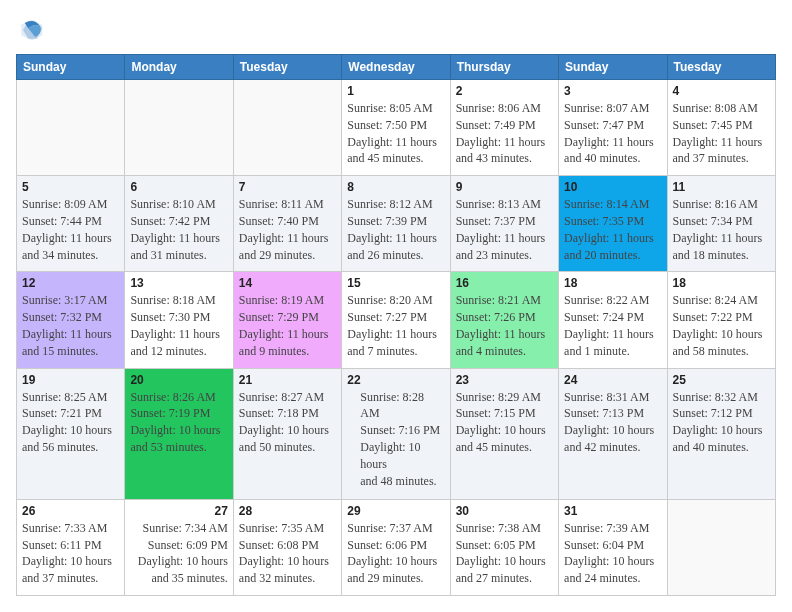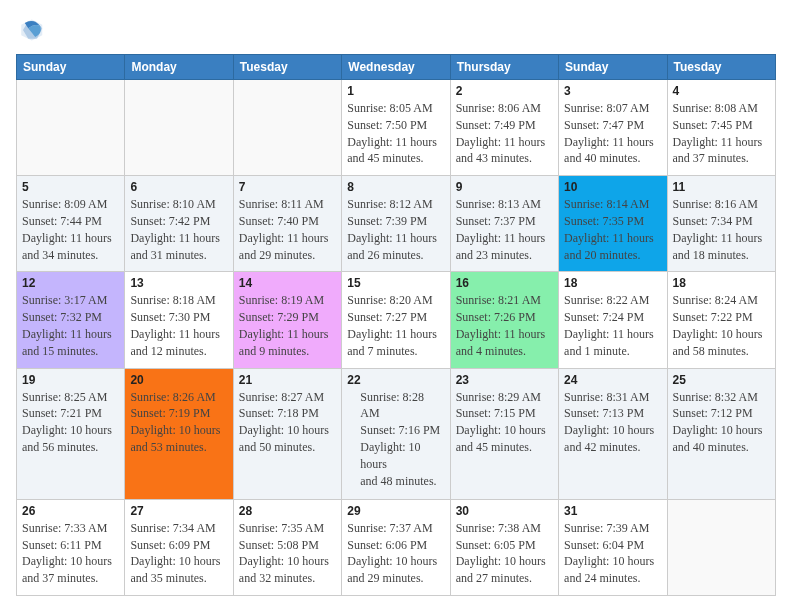--- a/index.html
+++ b/index.html
@@ -274,21 +274,21 @@
           </td>
         </tr>
         <tr>
           <td style="background: rgb(240, 244, 248);">
             <div class="day-number">19</div>
             <div class="day-info" style="white-space: pre-line;">Sunrise: 8:25 AM
 Sunset: 7:21 PM
 Daylight: 10 hours
 and 56 minutes.</div>
           </td>
-          <td style="background: #f97316;">
+          <td style="background: #22c55e;">
             <div class="day-number">20</div>
             <div class="day-info" style="white-space: pre-line;">Sunrise: 8:26 AM
 Sunset: 7:19 PM
 Daylight: 10 hours
 and 53 minutes.</div>
           </td>
           <td style="background: rgb(240, 244, 248);">
             <div class="day-number">21</div>
             <div class="day-info" style="white-space: pre-line;">Sunrise: 8:27 AM
 Sunset: 7:18 PM
@@ -325,31 +325,31 @@
           </td>
         </tr>
         <tr>
           <td style="background: rgb(255, 255, 255);">
             <div class="day-number">26</div>
             <div class="day-info" style="white-space: pre-line;">Sunrise: 7:33 AM
 Sunset: 6:11 PM
 Daylight: 10 hours
 and 37 minutes.</div>
           </td>
-          <td style="background: rgb(255, 255, 255);">
+          <td style="background: rgb(255, 255, 255); text-align: right;">
             <div class="day-number">27</div>
             <div class="day-info" style="white-space: pre-line;">Sunrise: 7:34 AM
 Sunset: 6:09 PM
 Daylight: 10 hours
 and 35 minutes.</div>
           </td>
           <td style="background: rgb(255, 255, 255); margin-top: 40px;">
             <div class="day-number">28</div>
             <div class="day-info" style="white-space: pre-line;">Sunrise: 7:35 AM
-Sunset: 5:08 PM
+Sunset: 6:08 PM
 Daylight: 10 hours
 and 32 minutes.</div>
           </td>
           <td style="background: rgb(255, 255, 255);">
             <div class="day-number">29</div>
             <div class="day-info" style="white-space: pre-line;">Sunrise: 7:37 AM
 Sunset: 6:06 PM
 Daylight: 10 hours
 and 29 minutes.</div>
           </td>

